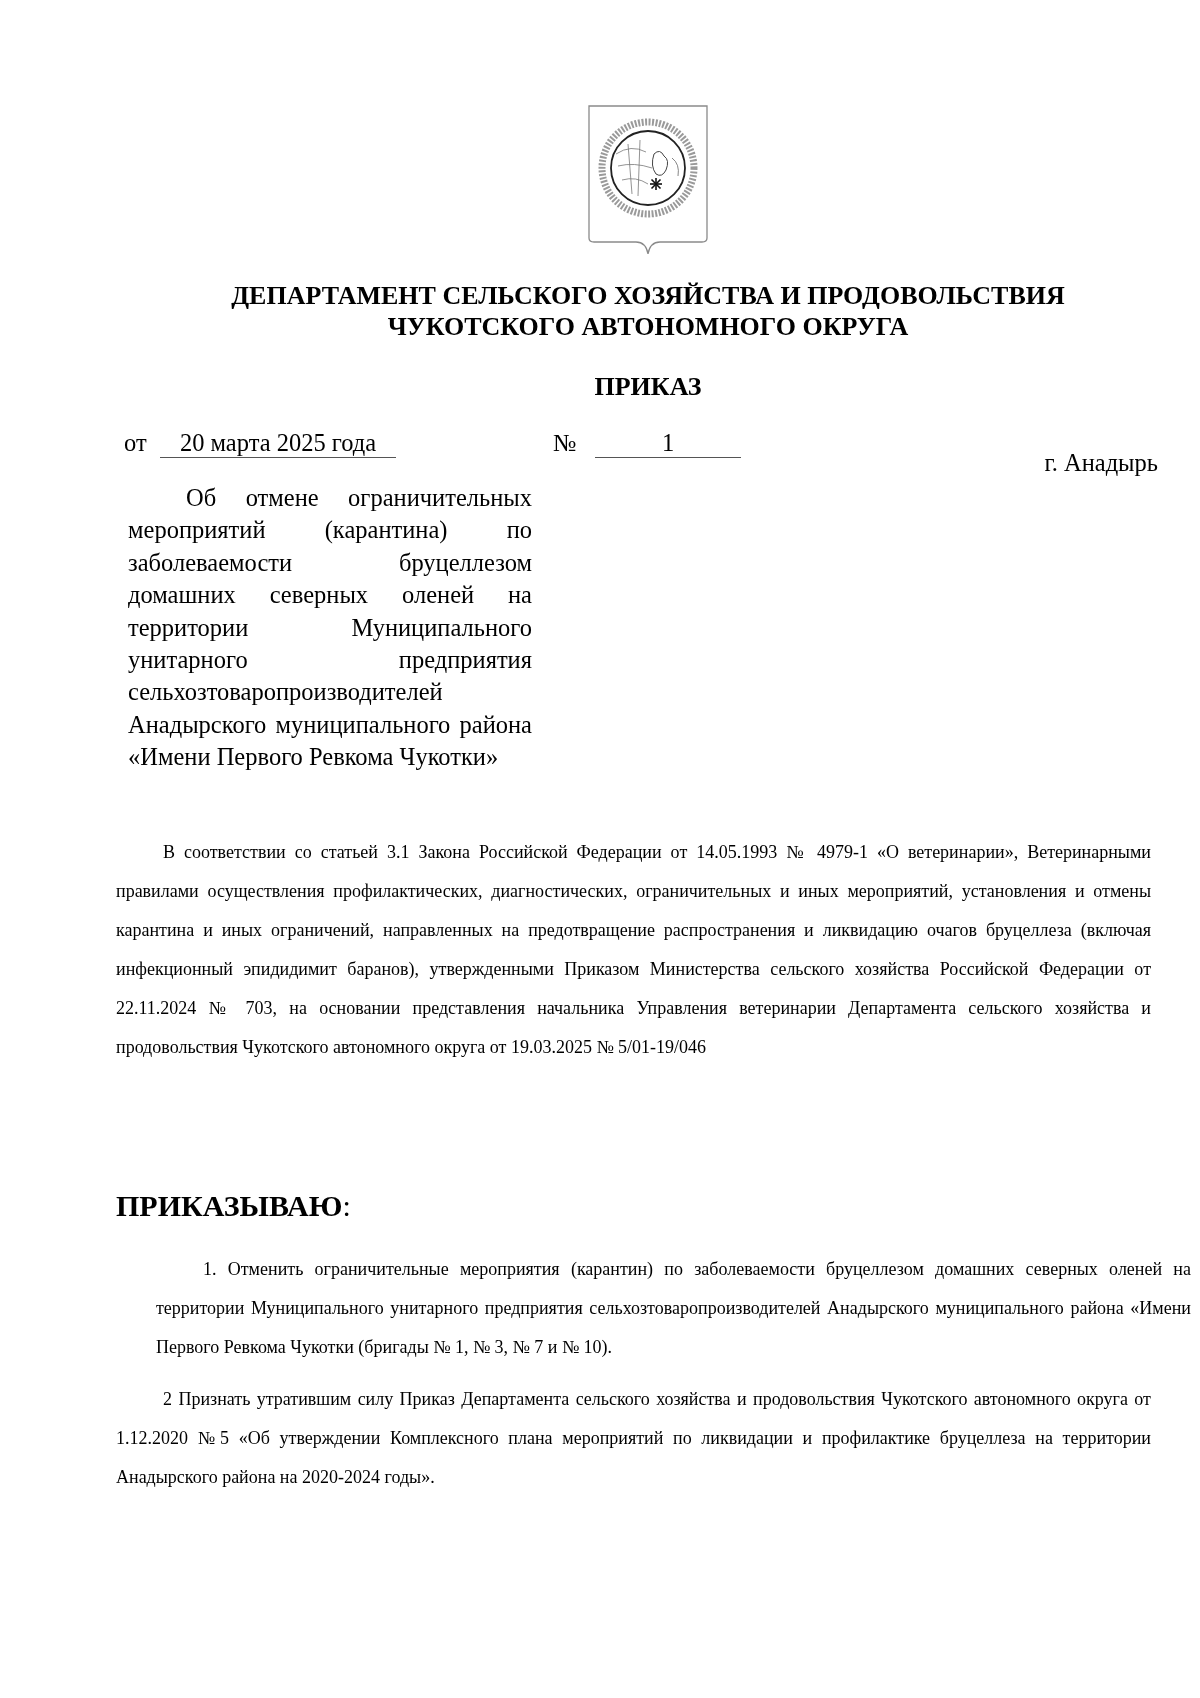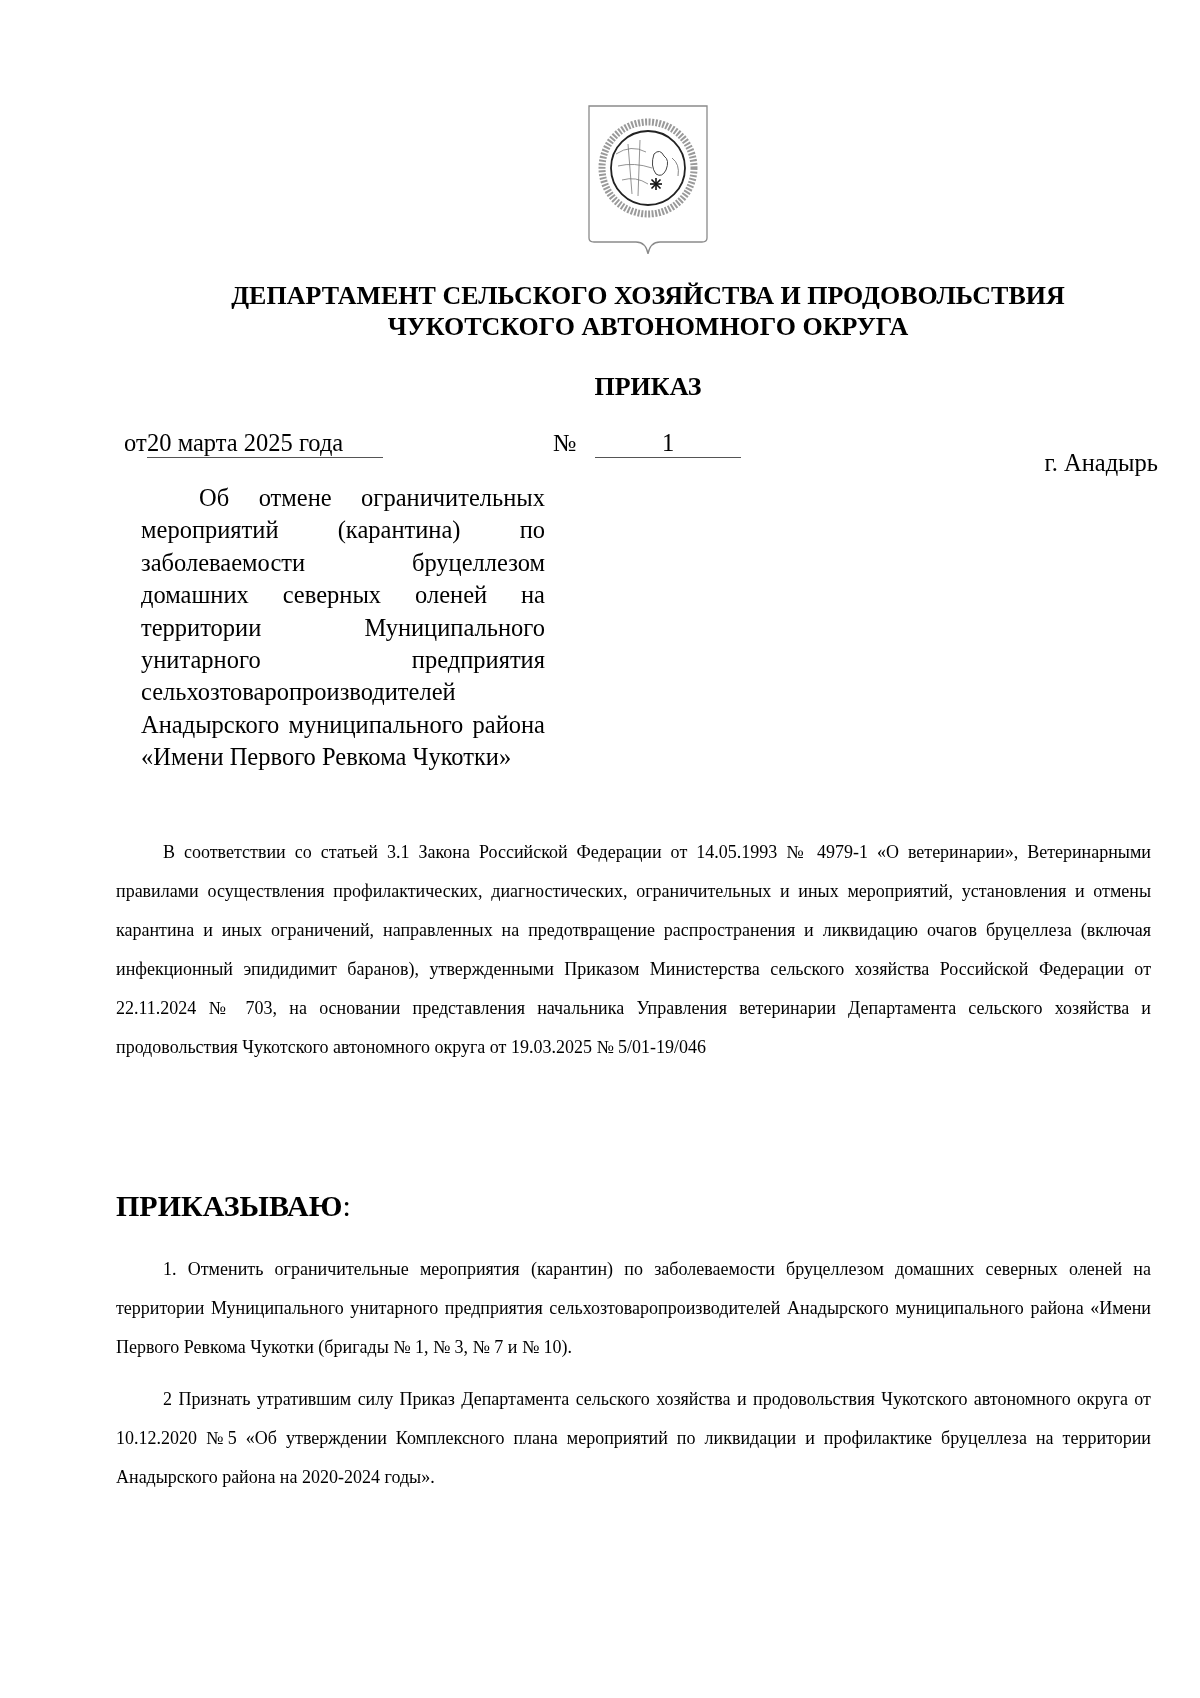--- a/index.html
+++ b/index.html
@@ -5,32 +5,32 @@
   html, body { margin: 0; padding: 0; background: #ffffff; }
   body { width: 1200px; height: 1698px; position: relative; overflow: hidden;
          font-family: "Liberation Serif", "DejaVu Serif", serif; color: #000; }
   .abs { position: absolute; }
   .emblem { left: 586px; top: 104px; width: 124px; height: 152px; }
   .hdr { left: 0; width: 1296px; text-align: center; font-weight: bold; font-size: 26px; line-height: 31px; }
   .hdr-line { display: block; }
   .order-title { left: 0; width: 1296px; text-align: center; font-weight: bold; font-size: 26px; top: 372px; }
   .meta { font-size: 24.5px; line-height: 30px; }
   .meta-from { left: 124px; top: 428px; }
-  .meta-date { left: 147px; top: 428px; width: 236px; border-bottom: 1.5px solid #555; height: 29px; }
+  .meta-date { left: 160px; top: 428px; width: 236px; text-align: center; border-bottom: 1.5px solid #555; height: 29px; }
   .meta-no { left: 553px; top: 428px; }
   .meta-num { left: 595px; top: 428px; width: 146px; text-align: center; border-bottom: 1.5px solid #555; height: 29px; }
   .meta-city { right: 42px; top: 448px; }
-  .subject { left: 141px; top: 482px; width: 404px; font-size: 24.5px; line-height: 32.4px;
+  .subject { left: 128px; top: 482px; width: 404px; font-size: 24.5px; line-height: 32.4px;
              text-align: justify; text-indent: 58px; }
   .body { left: 116px; width: 1035px; font-size: 18px; line-height: 39px; text-align: justify; }
   .para { text-indent: 47px; margin: 0; }
   .p-basis { top: 833px; }
   .orders-head { left: 116px; top: 1190px; font-size: 30px; line-height: 32px; }
   .orders-head b { font-weight: bold; }
-  .p-item1 { top: 1250px; }
+  .p-item1 { top: 1250px; margin-left: 40px; }
   .p-item2 { top: 1380px; }
 </style>
 </head>
 <body>
 
 <div class="abs emblem">
   <svg width="124" height="152" viewBox="0 0 124 152" xmlns="http://www.w3.org/2000/svg">
     <path d="M3 2 L121 2 L121 134 Q121 138 116 138 L74 138 Q64 138 62 150 Q60 138 50 138 L8 138 Q3 138 3 134 Z" fill="none" stroke="#8a8a8a" stroke-width="1.3"></path>
     <circle cx="62" cy="64" r="46" fill="none" stroke="#9a9a9a" stroke-width="7" stroke-dasharray="2 1.5"></circle>
     <circle cx="62" cy="64" r="37" fill="none" stroke="#222" stroke-width="1.8"></circle>
@@ -65,14 +65,14 @@
 </div>
 
 <div class="abs orders-head">
   <b>ПРИКАЗЫВАЮ</b><span>:</span>
 </div>
 
 <div class="abs body p-item1">
   <p class="para">1. Отменить ограничительные мероприятия (карантин) по заболеваемости бруцеллезом домашних северных оленей на территории Муниципального унитарного предприятия сельхозтоваропроизводителей Анадырского муниципального района «Имени Первого Ревкома Чукотки (бригады № 1, № 3, № 7 и № 10).</p>
 </div>
 <div class="abs body p-item2">
-  <p class="para">2 Признать утратившим силу Приказ Департамента сельского хозяйства и продовольствия Чукотского автономного округа от 10.12.2020 №5 «Об утверждении Комплексного плана мероприятий по ликвидации и профилактике бруцеллеза на территории Анадырского района на 2020-2024 годы».</p>
+  <p class="para">2 Признать утратившим силу Приказ Департамента сельского хозяйства и продовольствия Чукотского автономного округа от 1.12.2020 №5 «Об утверждении Комплексного плана мероприятий по ликвидации и профилактике бруцеллеза на территории Анадырского района на 2020-2024 годы».</p>
 </div>
 
 </body></html>

